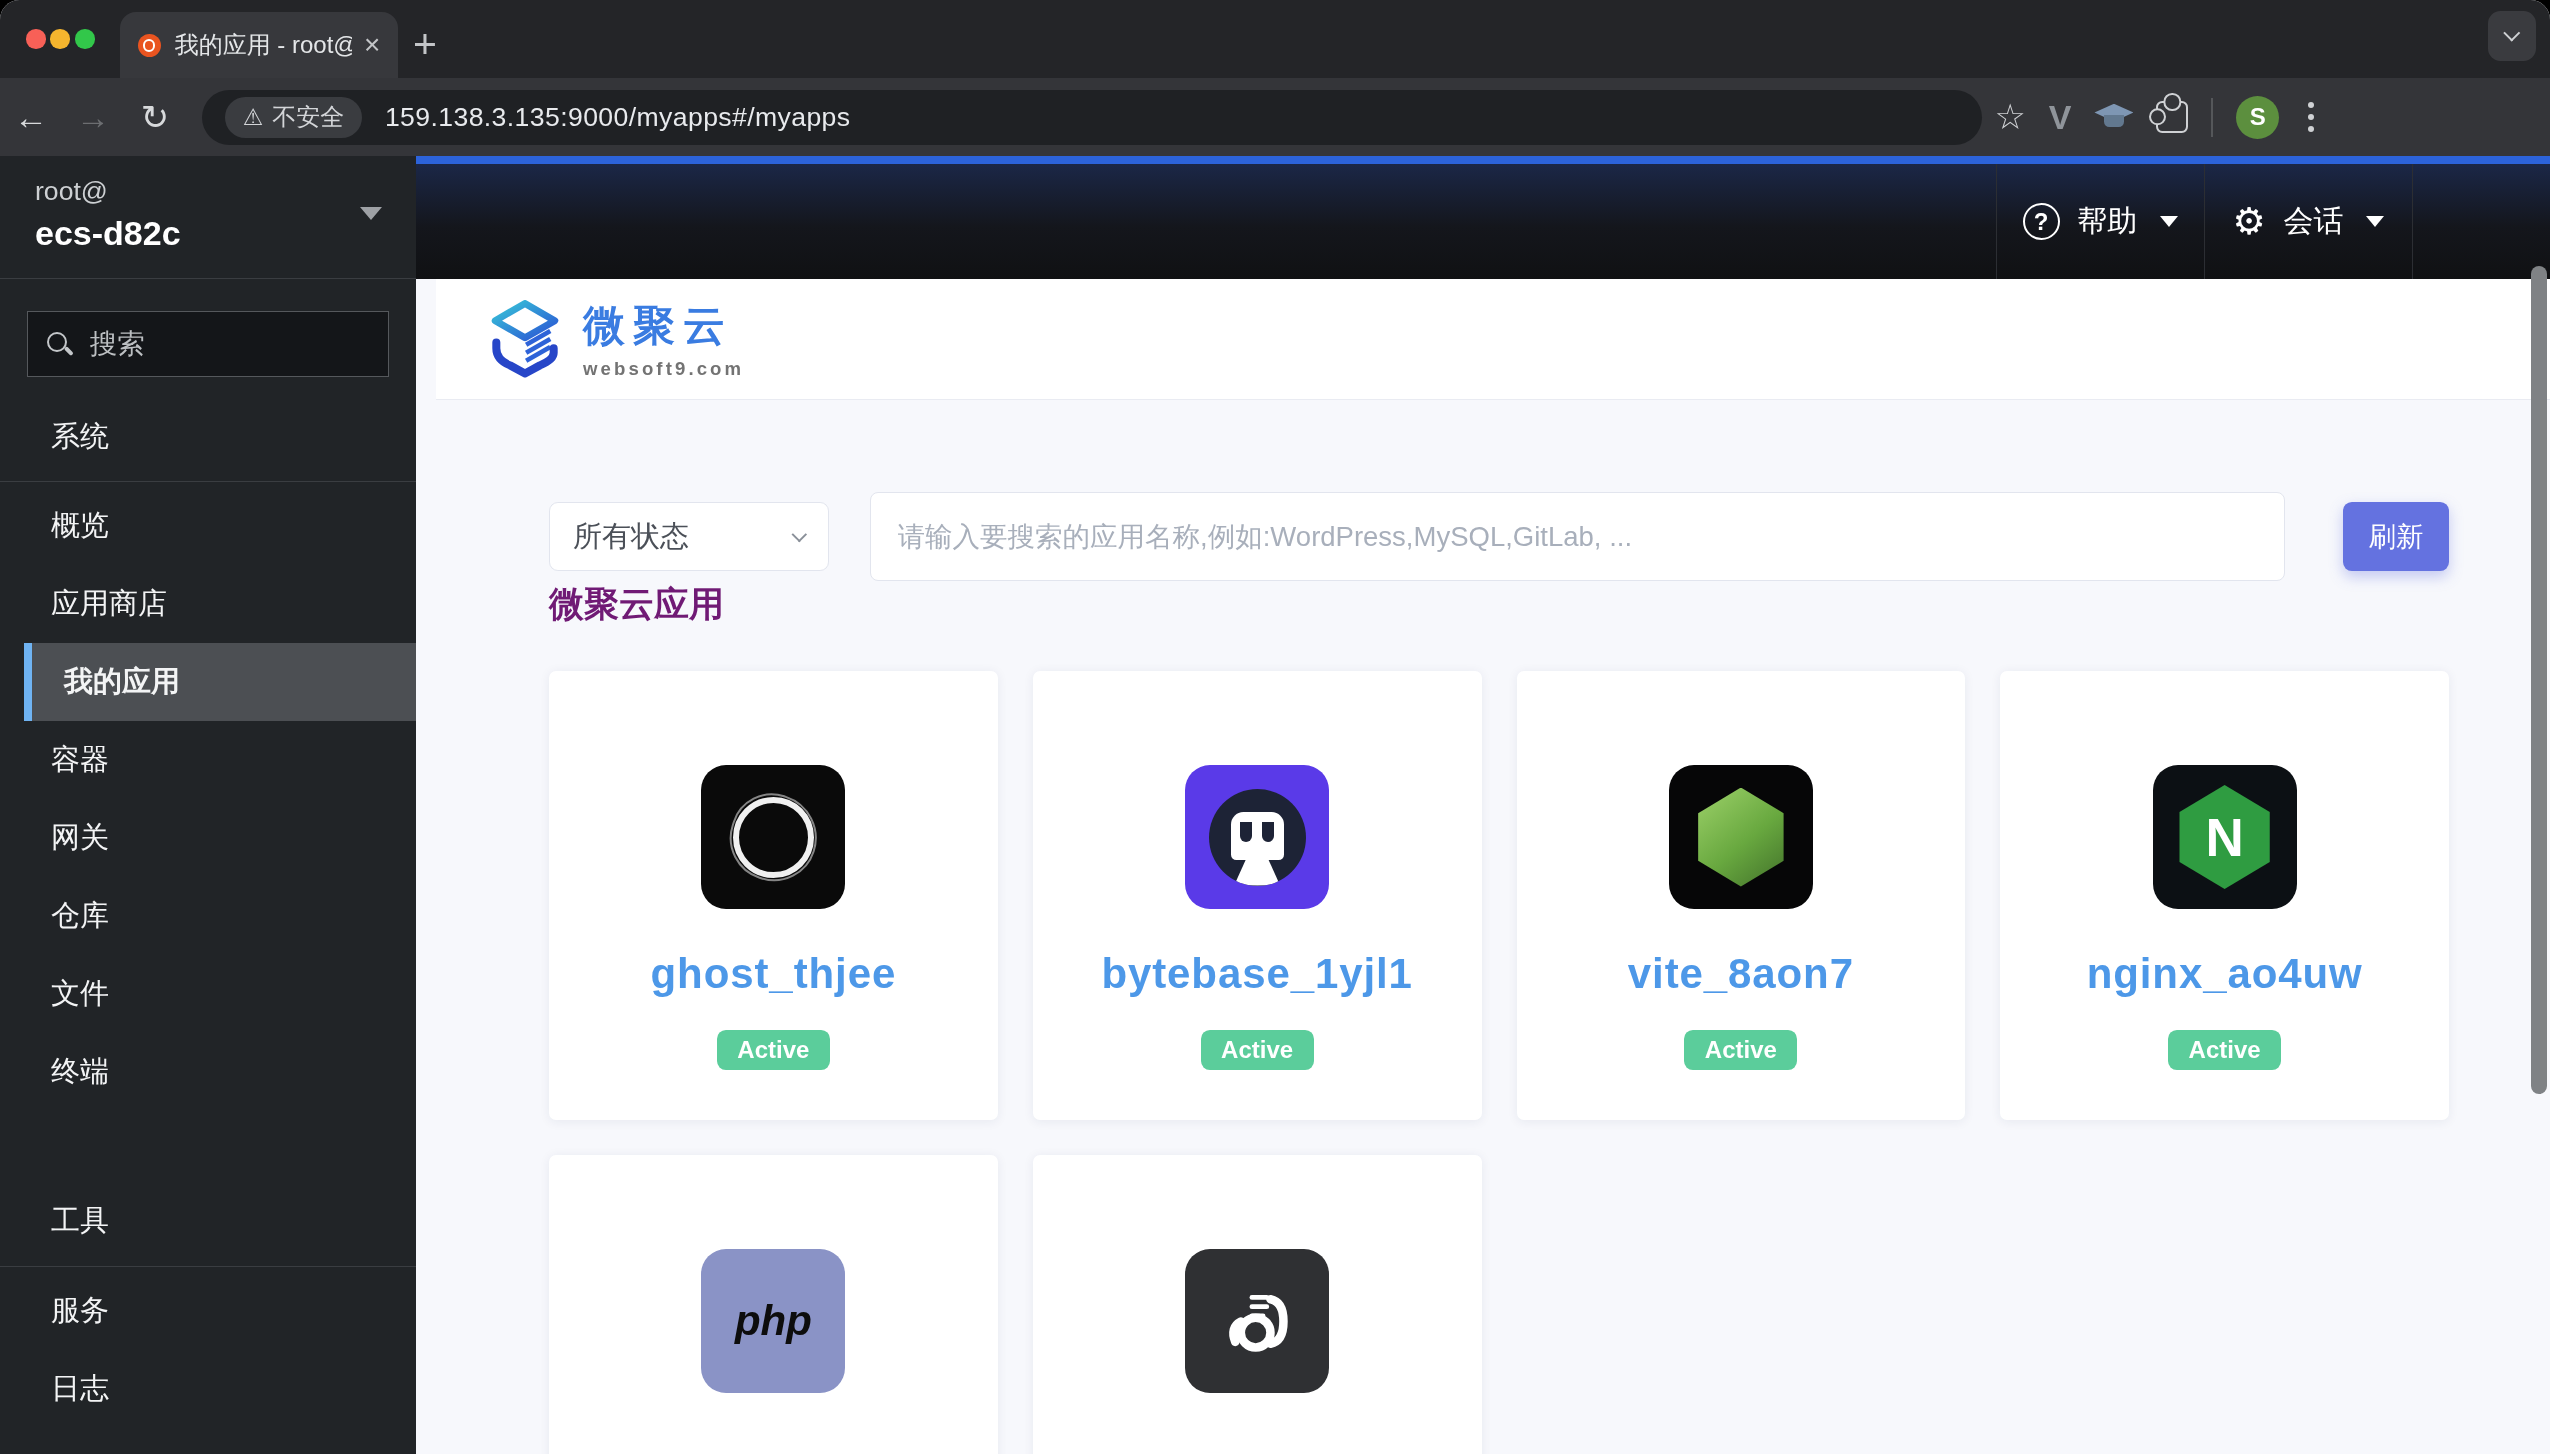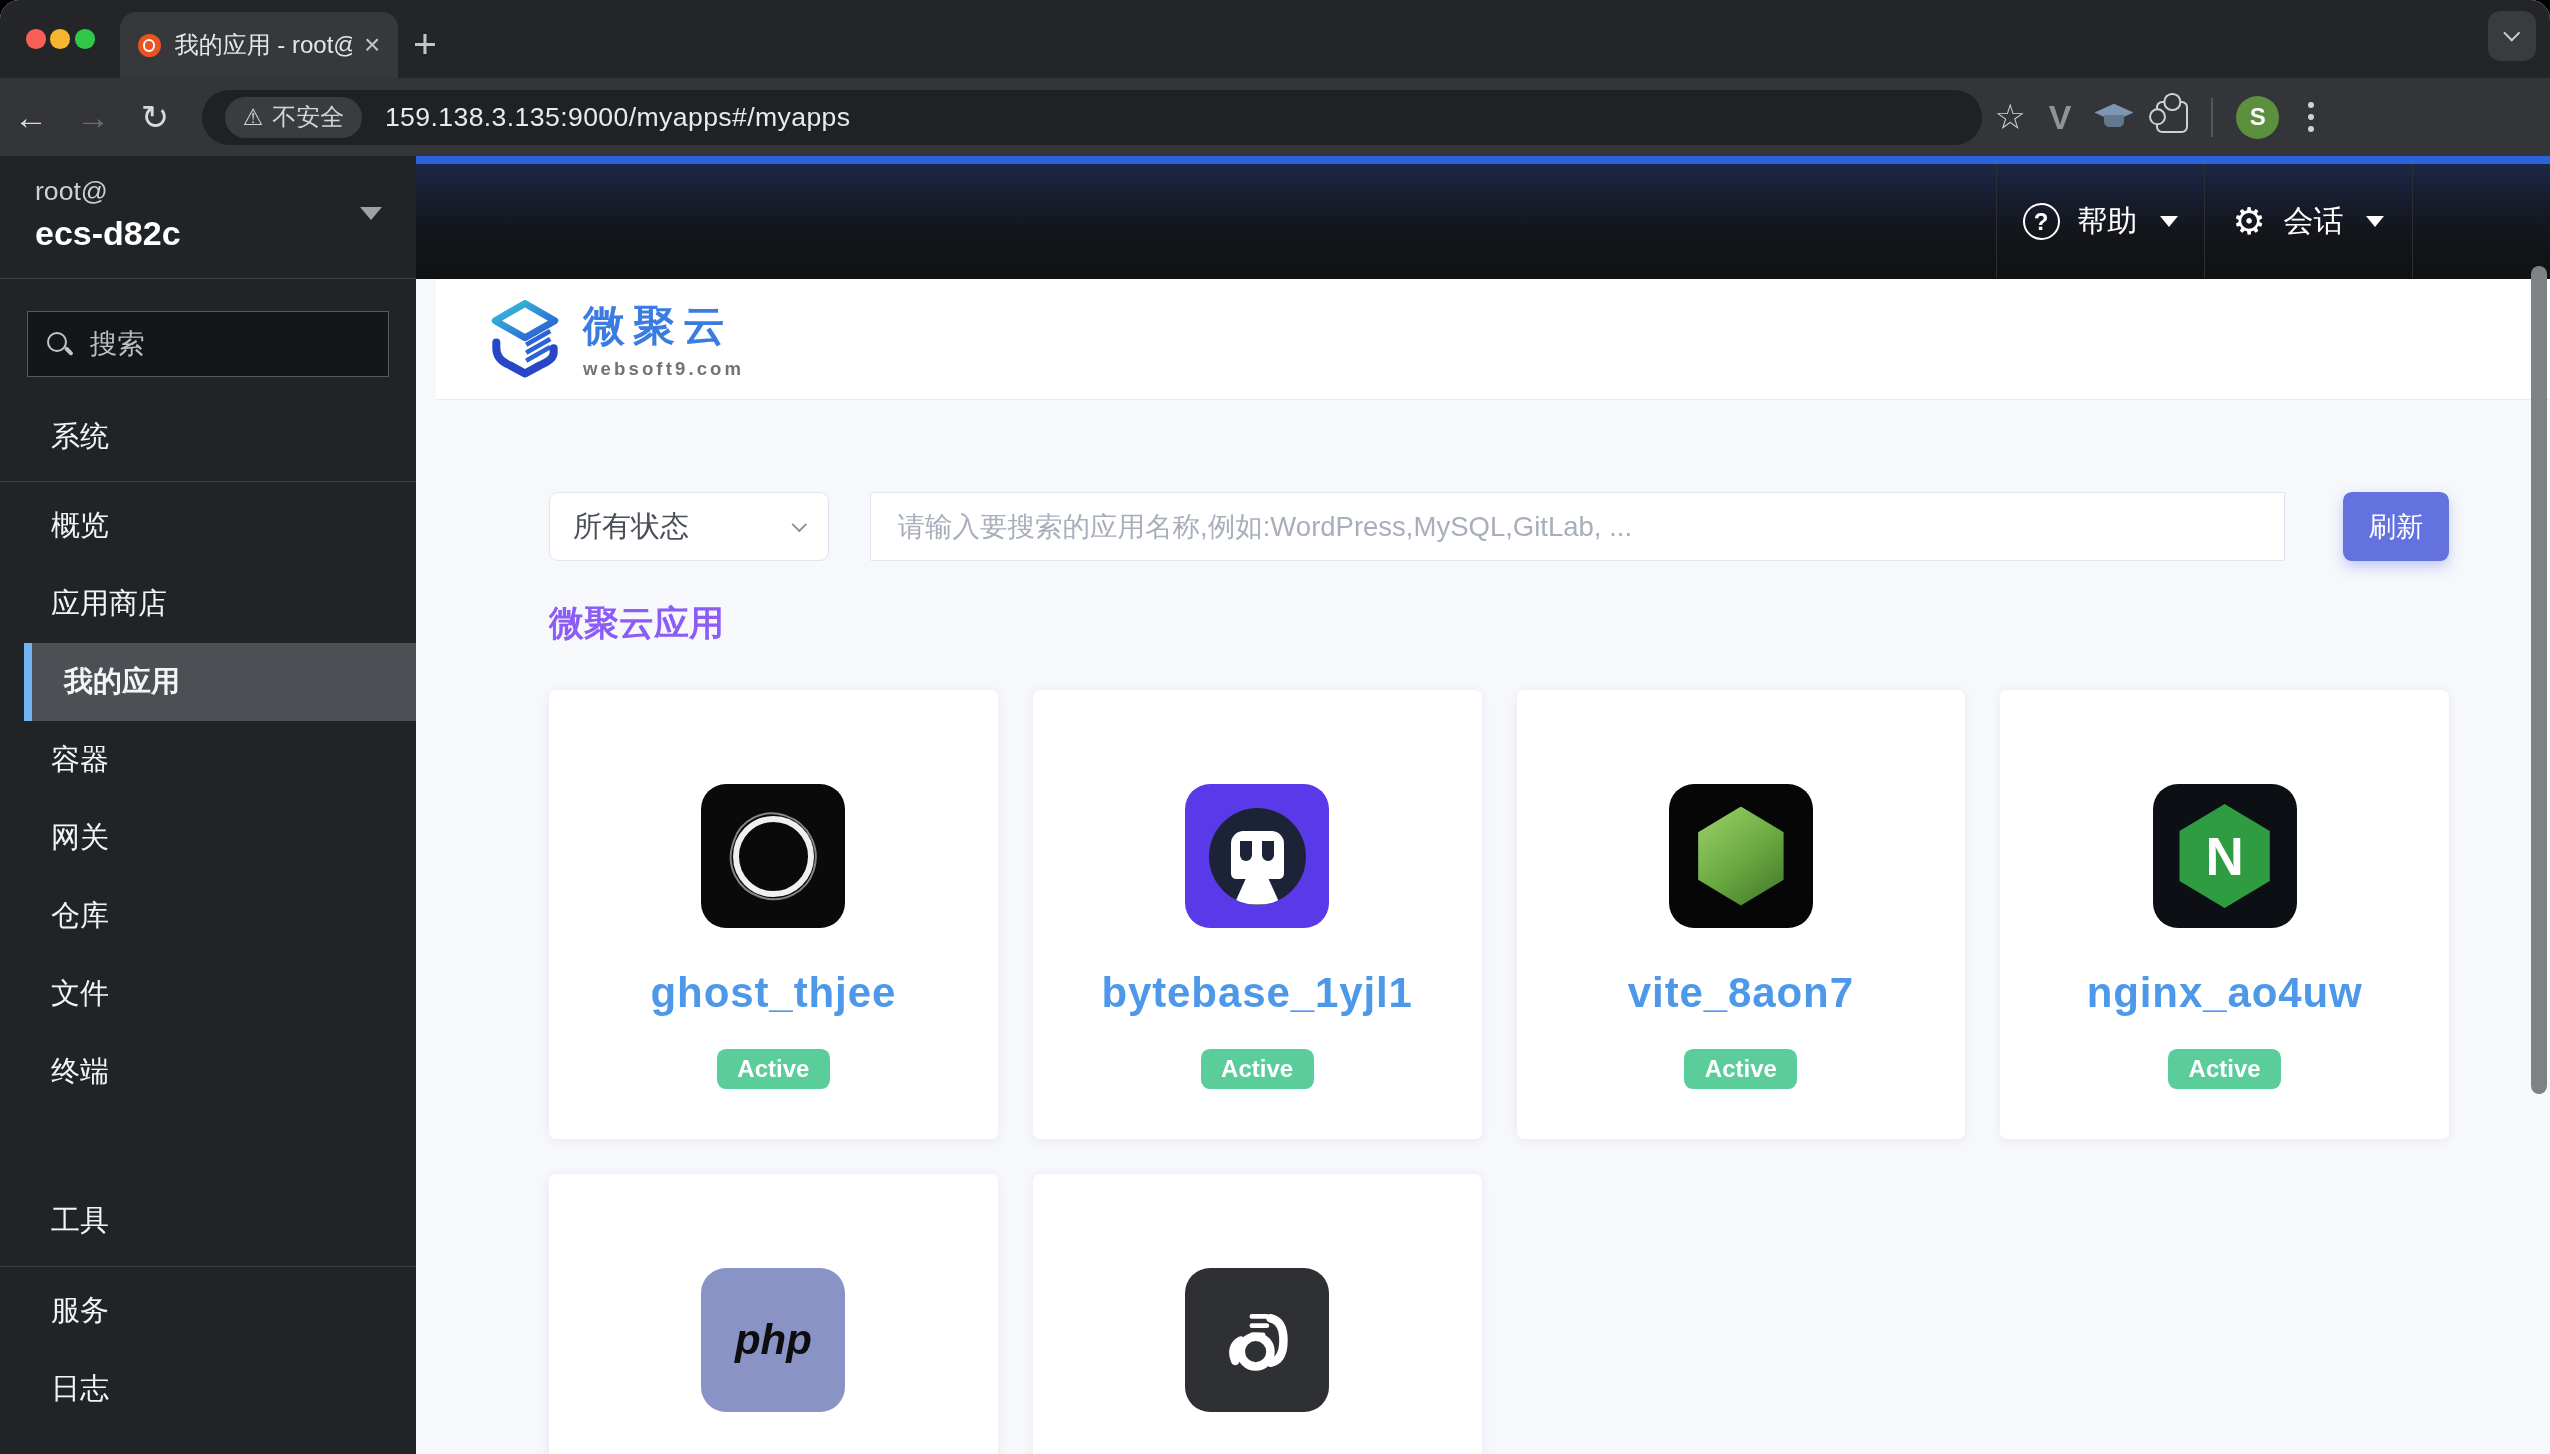--- a/index.html
+++ b/index.html
@@ -107,27 +107,27 @@
 
   
   #content { position:absolute; left:416px; top:400px; width:2134px; height:1054px; background:#f7f8fc;
     padding:92px 101px 0 133px; overflow:hidden; }
   .filter-row { display:flex; align-items:center; }
   .status-select { width:280px; height:69px; background:#fff; border:0.9px solid #e2e5ee; border-radius:8.9px;
     display:flex; align-items:center; justify-content:space-between; padding:0 23px; cursor:pointer; flex:0 0 auto; }
   .status-select .txt { font-size:29px; color:#4b5058; }
   .sel-chev { width:10.6px; height:10.6px; border-right:2.7px solid #8a9099; border-bottom:2.7px solid #8a9099;
     transform:rotate(45deg); margin-top:-5.3px; }
-  .app-search { flex:1 1 auto; margin-left:41px; height:69px; background:#fff; border:0.9px solid #e2e5ee;
-    border-radius:1px; padding:0 26.6px; font-size:27.5px; color:#3a3f47; outline:none; font-family:inherit; }
+  .app-search { flex:1 1 auto; margin-left:41px; height:89px; background:#fff; border:0.9px solid #e2e5ee;
+    border-radius:8px; padding:0 26.6px; font-size:27.5px; color:#3a3f47; outline:none; font-family:inherit; }
   .app-search::placeholder { color:#a8afbb; }
   .refresh-btn { margin-left:58px; width:106px; height:69px; background:#6472e0; border:none; border-radius:8.9px;
     color:#fff; font-size:27.5px; display:flex; align-items:center; justify-content:center; cursor:pointer;
     font-family:inherit; flex:0 0 auto; box-shadow:0 5.3px 14px rgba(100,114,224,.35); }
-  .section-title { margin-top:39px; font-size:35px; font-weight:bold; color:#8b5cf6; }
+  .section-title { font-size:35px; font-weight:bold; color:#701a75; }
   .grid { margin-top:43px; display:grid; grid-template-columns:repeat(4,1fr); gap:35px; }
   .card { height:449px; background:#fff; border-radius:7px; box-shadow:0 1.8px 10.6px rgba(30,40,90,.07);
     display:flex; flex-direction:column; align-items:center; }
   .appicon { margin-top:94px; width:144px; height:144px; border-radius:25px; display:flex;
     align-items:center; justify-content:center; position:relative; flex:0 0 auto; }
   .card-title { margin-top:41px; font-size:42px; font-weight:bold; color:#4d98e8; letter-spacing:0.9px; }
   .badge { margin-top:32px; background:#5bcd9b; color:#fff; font-size:24px; font-weight:bold;
     border-radius:8.9px; padding:6.2px 20.4px; }
 
   

